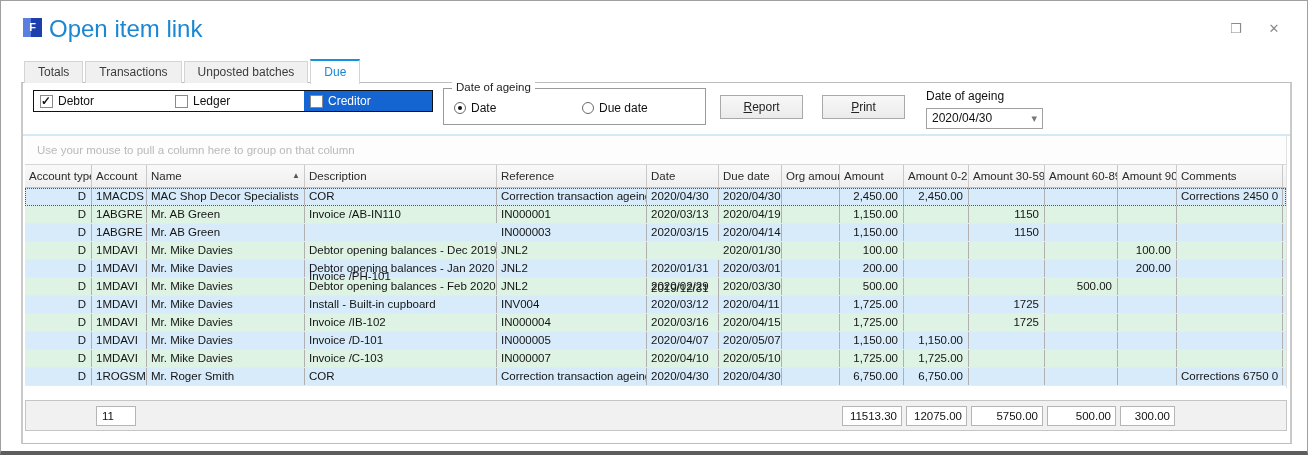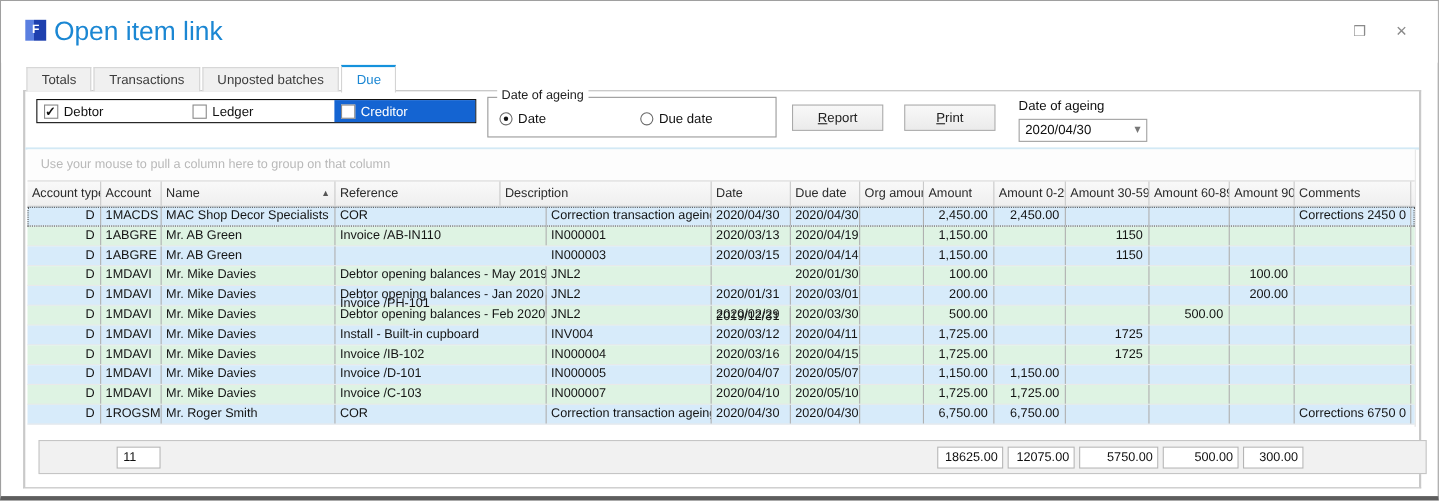--- a/index.html
+++ b/index.html
@@ -77,21 +77,21 @@
   .gbody { }
   .grow { display:flex; height:18px; border-bottom:1px solid #e9e9e9; }
   .grow.blue  { background:#d7ebfa; }
   .grow.green { background:#def3e3; }
   .grow.focused { outline:1px dotted #555; outline-offset:-1px; }
   .cell { height:100%; border-right:1px solid #b0b0b0; font-size:11.5px; color:#141414;
           line-height:17px; padding-left:4px; white-space:nowrap; overflow:hidden; flex:none; }
   .cell.num { text-align:right; padding-left:0; padding-right:5px; }
 
   
-  .grid-footer { position:absolute; left:12px; top:317px; width:1262px; height:31px;
+  .grid-footer { position:absolute; left:2px; top:317px; width:1262px; height:31px;
                  background:#f1f1f1; border:1px solid #c5c5c5; }
   .count-box { position:absolute; left:70px; top:5px; width:40px; height:20px; background:#fff;
                border:1px solid #b5b5b5; font-size:11.5px; color:#111; line-height:18px; padding-left:5px; }
   .total-box { position:absolute; top:5px; height:20px; background:#fff; border:1px solid #b5b5b5;
                font-size:11.5px; color:#111; line-height:18px; text-align:right; padding-right:4px; }
 </style>
 </head>
 <body>
 
 <div class="window">
@@ -158,25 +158,25 @@
           <div class="hcell" style="width: 67px;">
             <span>Account type</span>
           </div>
           <div class="hcell" style="width: 55px;">
             <span>Account</span>
           </div>
           <div class="hcell" style="width: 158px;">
             <span>Name</span>
             <span class="sort">▲</span>
           </div>
+          <div class="hcell" style="width: 192px;">
+            <span>Description</span>
+          </div>
           <div class="hcell" style="width: 150px;">
             <span>Reference</span>
-          </div>
-          <div class="hcell" style="width: 192px;">
-            <span>Description</span>
           </div>
           <div class="hcell" style="width: 72px;">
             <span>Date</span>
           </div>
           <div class="hcell" style="width: 63px;">
             <span>Due date</span>
           </div>
           <div class="hcell" style="width: 58px;">
             <span>Org amount</span>
           </div>
@@ -245,21 +245,21 @@
             <div class="cell num" style="width: 65px;"></div>
             <div class="cell num" style="width: 76px;">1150</div>
             <div class="cell num" style="width: 73px;"></div>
             <div class="cell num" style="width: 59px;"></div>
             <div class="cell" style="width: 106px;"></div>
           </div>
           <div class="grow green">
             <div class="cell num" style="width: 67px;">D</div>
             <div class="cell" style="width: 55px;">1MDAVI</div>
             <div class="cell" style="width: 158px;">Mr. Mike Davies</div>
-            <div class="cell" style="width: 192px;">Debtor opening balances - May 2019</div>
+            <div class="cell" style="width: 192px;">Debtor opening balances - Dec 2019</div>
             <div class="cell" style="width: 150px;">JNL2</div>
             <div class="cell" style="width: 72px; margin-top: 38px;">2019/12/31</div>
             <div class="cell" style="width: 63px;">2020/01/30</div>
             <div class="cell" style="width: 58px;"></div>
             <div class="cell num" style="width: 64px;">100.00</div>
             <div class="cell num" style="width: 65px;"></div>
             <div class="cell num" style="width: 76px;"></div>
             <div class="cell num" style="width: 73px;"></div>
             <div class="cell num" style="width: 59px;">100.00</div>
             <div class="cell" style="width: 106px;"></div>
@@ -374,21 +374,21 @@
             <div class="cell num" style="width: 76px;"></div>
             <div class="cell num" style="width: 73px;"></div>
             <div class="cell num" style="width: 59px;"></div>
             <div class="cell" style="width: 106px;">Corrections 6750 0</div>
           </div>
         </div>
     </div>
 
     <div class="grid-footer">
       <div class="count-box">11</div>
-    <div class="total-box" style="left: 816px; width: 60px;">18625.00</div>
+    <div class="total-box" style="left: 816px; width: 60px;">11513.30</div>
         <div class="total-box" style="left: 880px; width: 61px;">12075.00</div>
         <div class="total-box" style="left: 945px; width: 72px;">5750.00</div>
         <div class="total-box" style="left: 1021px; width: 69px;">500.00</div>
         <div class="total-box" style="left: 1094px; width: 55px;">300.00</div>
       </div>
 
   </div>
 </div>
 
 </body></html>

